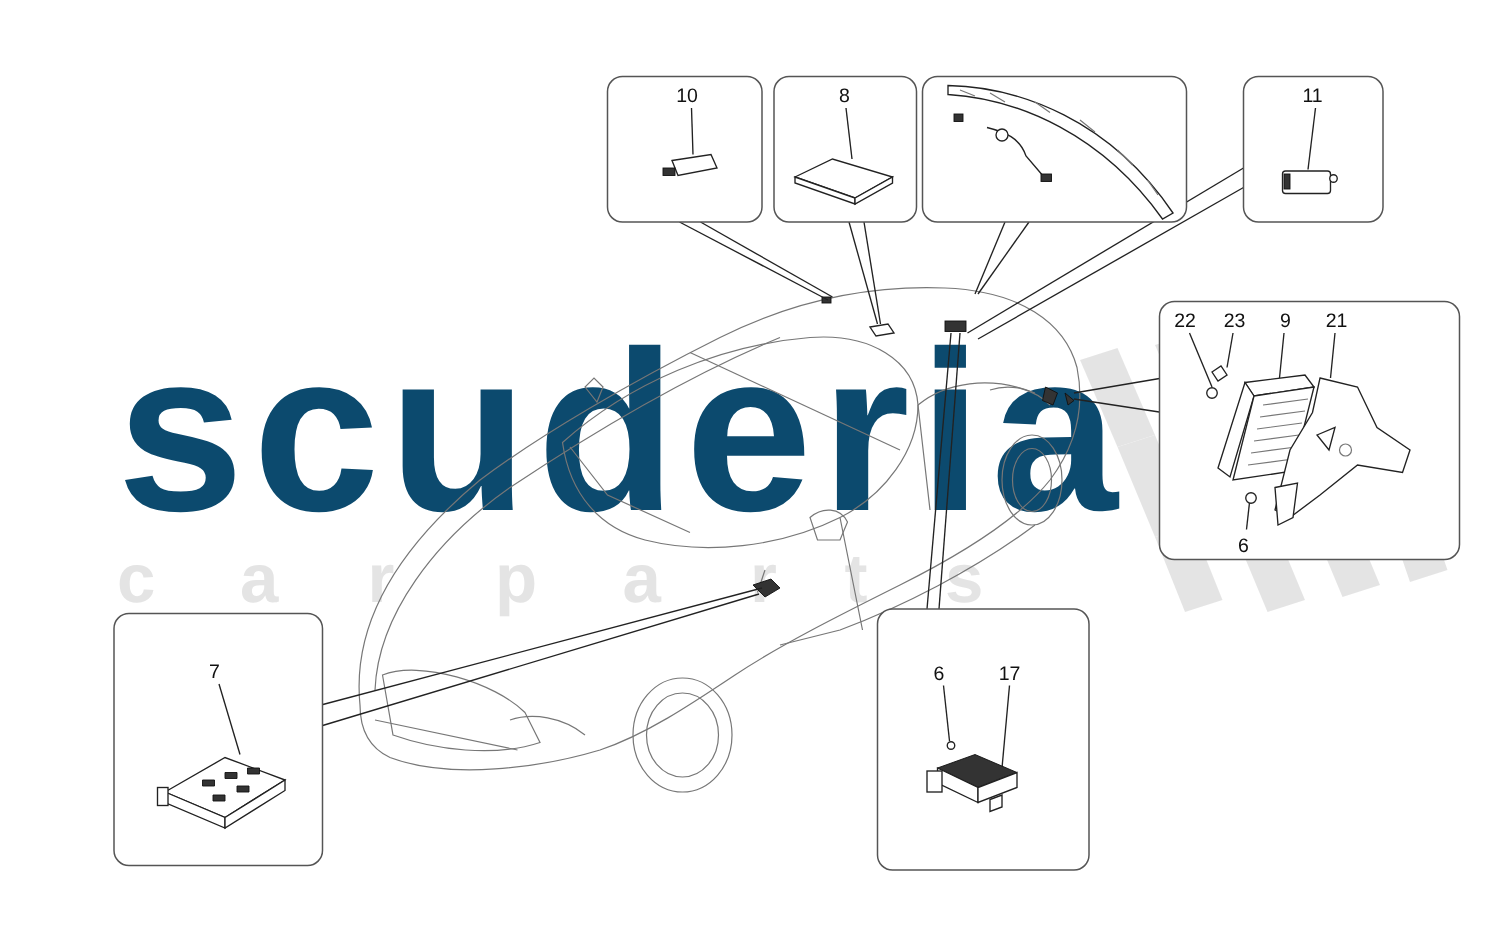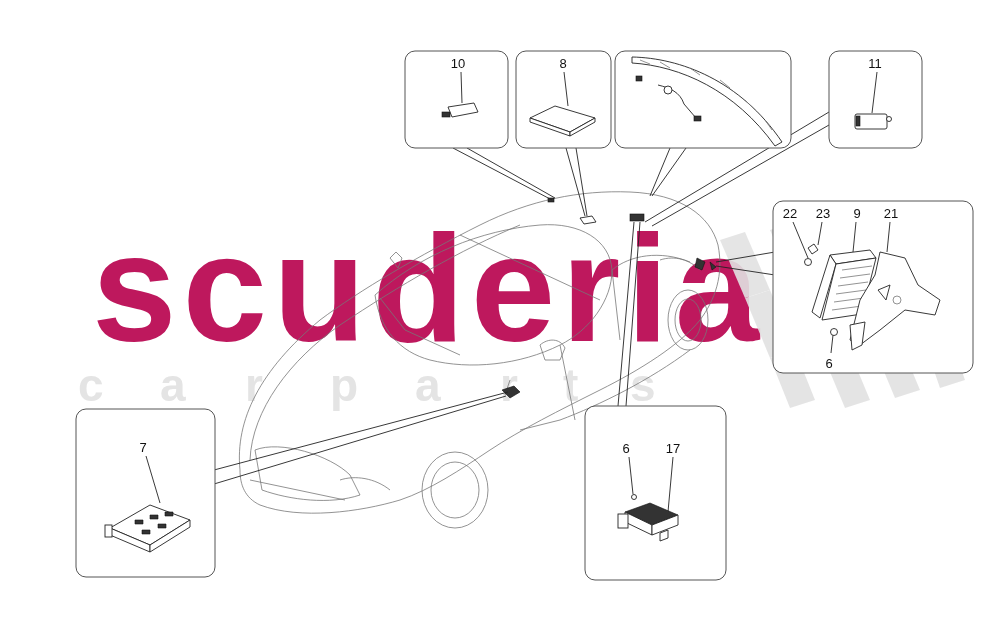--- a/index.html
+++ b/index.html
@@ -1,18 +1,18 @@
 <!DOCTYPE html>
 <html><head>
 <meta charset="utf-8">
 <style>
   html,body{margin:0;padding:0;background:#ffffff;}
   body{width:1000px;height:631px;position:relative;overflow:hidden;font-family:"Liberation Sans",sans-serif;}
   .wm{position:absolute;font-family:"Liberation Sans",sans-serif;font-weight:bold;user-select:none;pointer-events:none;}
-  .wm-main{left:92px;top:212px;font-size:152px;letter-spacing:6px;color:#be185d;line-height:1;}
+  .wm-main{left:78px;top:212px;font-size:152px;letter-spacing:6px;color:#0c4a6e;line-height:1;}
   .wm-sub{top:362px;font-size:46px;color:#e4e4e4;line-height:1;font-weight:bold;}
   svg{position:absolute;left:0;top:0;}
   .callout{fill:#ffffff;stroke:#555;stroke-width:1;}
   .lead{stroke:#222;stroke-width:0.9;fill:none;}
   .car{stroke:#777;stroke-width:0.8;fill:none;}
   .part{stroke:#222;stroke-width:0.9;fill:#fff;}
   .dark{fill:#333;stroke:#111;stroke-width:0.6;}
   .num{font-family:"Liberation Sans",sans-serif;font-size:13px;fill:#111;}
   .flag{fill:#e2e2e2;}
 </style>

